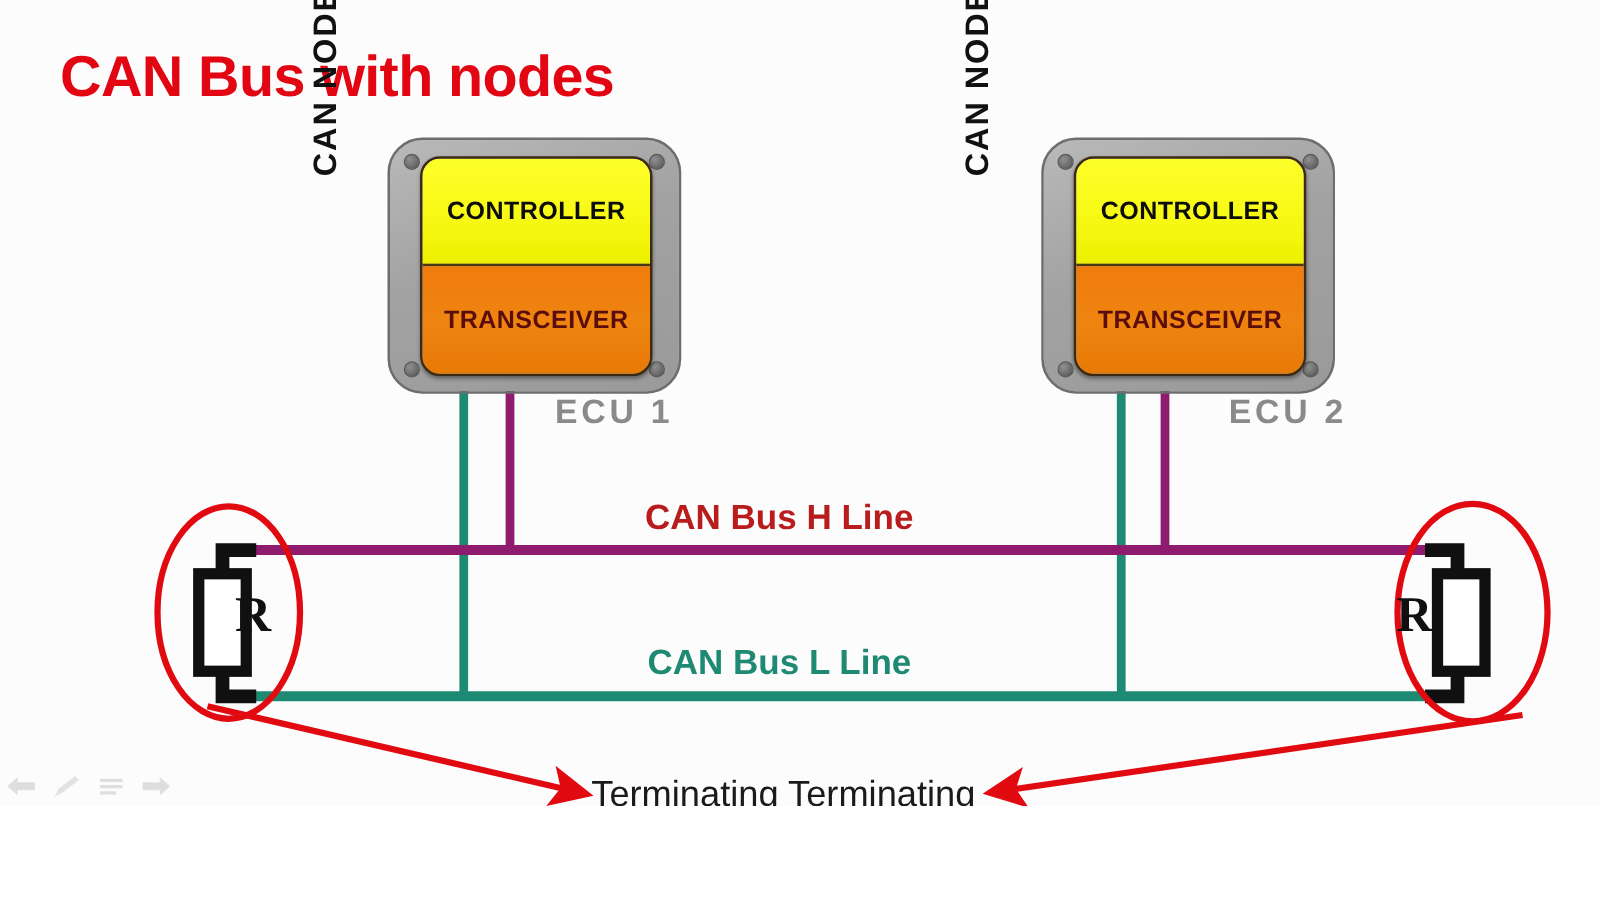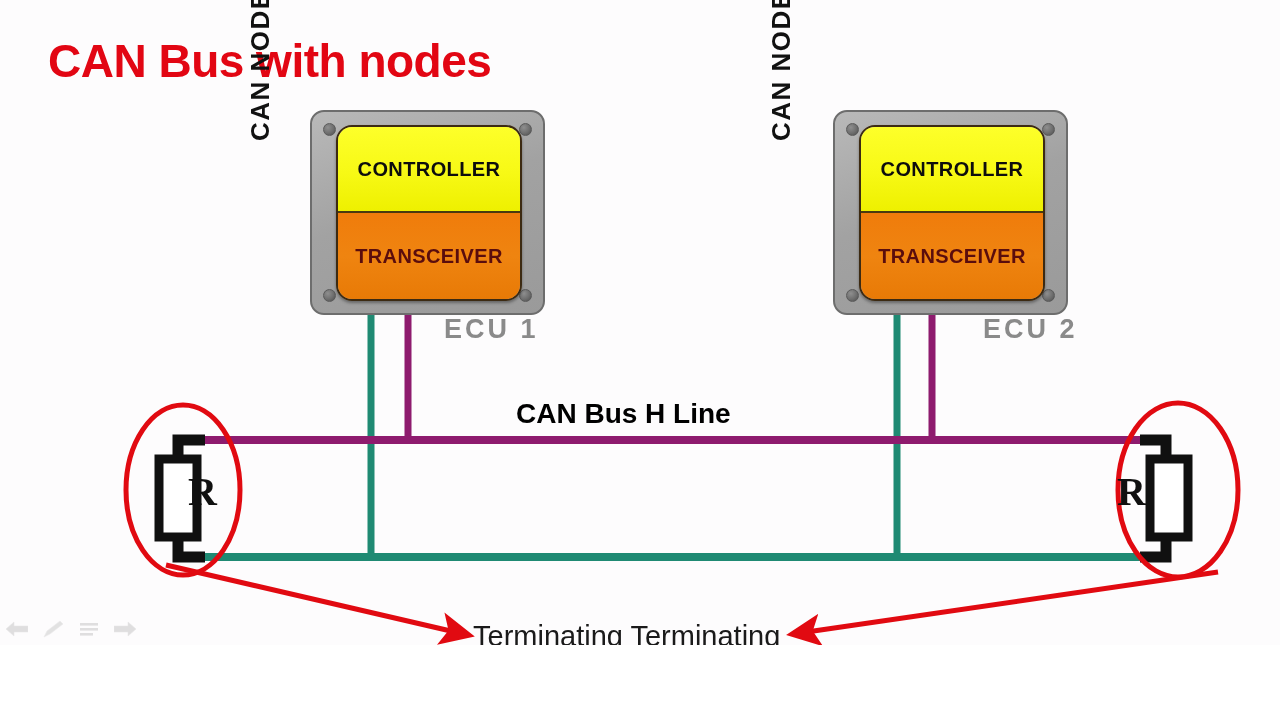--- a/index.html
+++ b/index.html
@@ -59,21 +59,21 @@
     font-weight: bold;
     color: #8a8a8a;
     letter-spacing: 3px;
     white-space: nowrap;
   }
 
   .node-case {
     position: absolute;
     width: 235px;
     height: 205px;
-    border-radius: 14px;
+    border-radius: 28px;
     background: linear-gradient(160deg, #b9b9b9 0%, #a2a2a2 45%, #9a9a9a 100%);
     border: 2px solid #6d6d6d;
     box-sizing: border-box;
   }
 
   .screw {
     position: absolute;
     width: 13px;
     height: 13px;
     border-radius: 50%;
@@ -133,21 +133,21 @@
     text-align: center;
   }
 
   
   .bus-label {
     position: absolute;
     font-size: 28px;
     font-weight: bold;
     white-space: nowrap;
   }
-  #label-h { color: #000000; left: 516px; top: 398px; }
+  #label-h { color: #b91c1c; left: 516px; top: 398px; }
   #label-l { color: #1f8a73; left: 518px; top: 514px; }
 
   
   .r-glyph {
     position: absolute;
     font-size: 40px;
     font-weight: bold;
     color: #101010;
     font-family: "Liberation Serif", serif;
   }
@@ -264,20 +264,21 @@
         <div class="panel-transceiver">
           <span>TRANSCEIVER</span>
         </div>
       </div>
     </div>
 
     <div class="ecu-label" style="left:967px; top:314px;margin-left:16px;">ECU  2</div>
   </div>
 
   <div class="bus-label" id="label-h">CAN Bus H Line</div>
+  <div class="bus-label" id="label-l">CAN Bus L Line</div>
 
   <div class="r-glyph" id="r-left">R</div>
   <div class="r-glyph" id="r-right">R</div>
 
   <div id="annotation">Terminating Terminating</div>
 
   <div id="toolbar">
     <svg class="tb-icon" viewBox="0 0 22 20">
       <polygon points="0,10 8,3 8,7 22,7 22,13 8,13 8,17" fill="#777" stroke="#999" stroke-width="0.6"></polygon>
     </svg>

